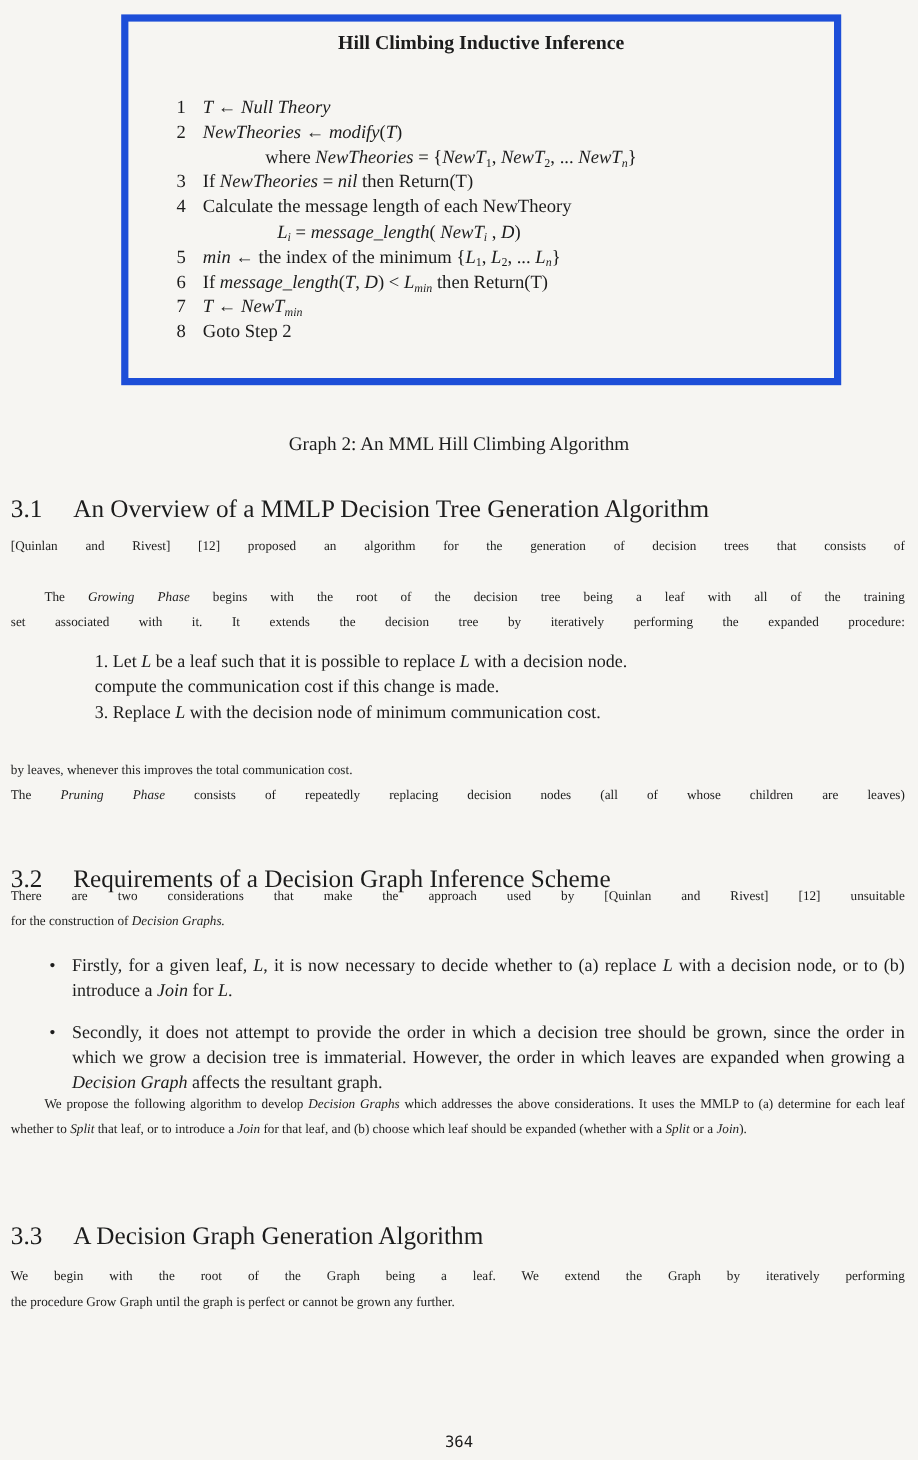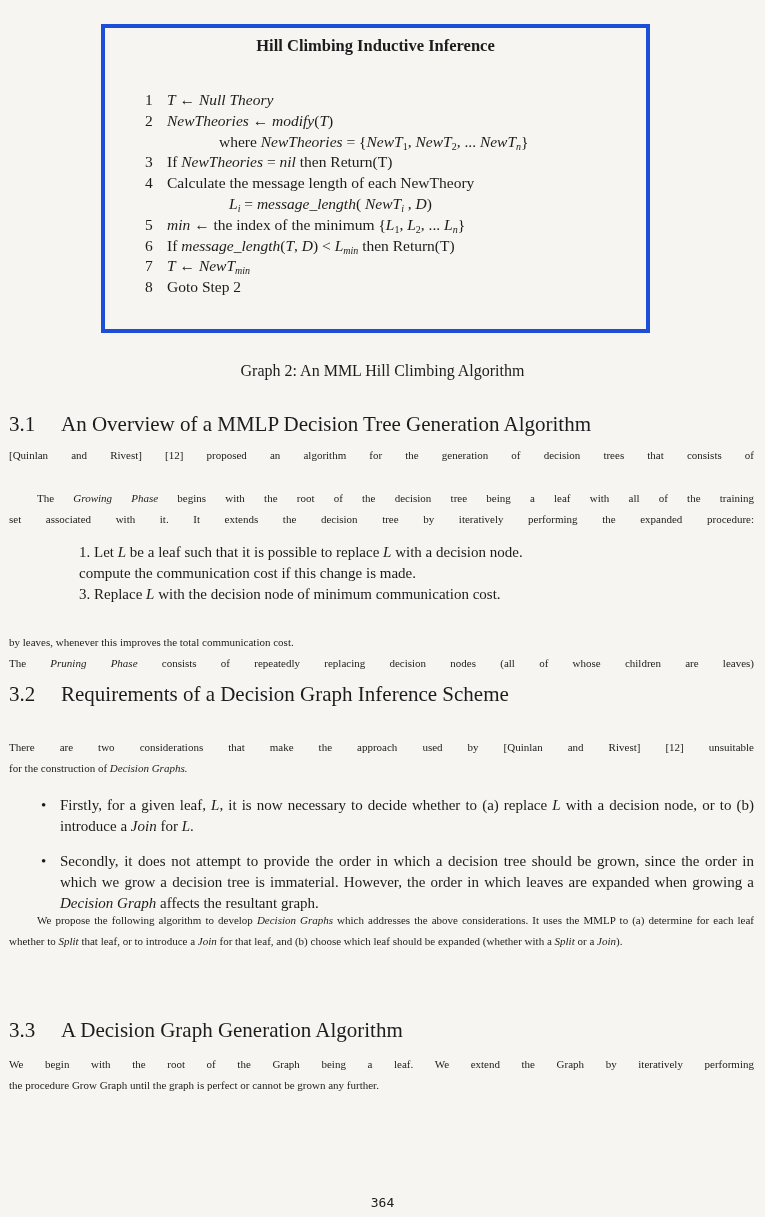--- a/index.html
+++ b/index.html
@@ -4,23 +4,23 @@
 <style>
   html, body { margin: 0; padding: 0; }
   body {
     width: 765px; height: 1217px; overflow: hidden;
     background: #f6f5f2;
     color: #1c1c1c;
     font-family: "Liberation Serif", "DejaVu Serif", serif;
     position: relative;
   }
   .algo-box {
-    position: absolute; left: 101px; top: 24px;
-    width: 549px; height: 309px;
-    border: 4px solid #1d4ed8;
+    position: absolute; left: 101px; top: 12px;
+    width: 600px; height: 309px;
+    border: 6px solid #1d4ed8;
     box-sizing: border-box;
   }
   .algo-title {
     position: absolute; left: 0; right: 0; top: 8px;
     text-align: center; font-weight: bold; font-size: 16.5px;
   }
   .algo-steps { position: absolute; left: 40px; top: 62px; font-size: 15.5px; }
   .step { height: 20.8px; line-height: 20.8px; white-space: nowrap; }
   .step .num { display: inline-block; width: 22px; }
   .step.cont { padding-left: 74px; }
@@ -88,21 +88,21 @@
   <div>1. Let <i>L</i> be a leaf such that it is possible to replace <i>L</i> with a decision node.</div>
   <div>compute the communication cost if this change is made.</div>
   <div>3. Replace <i>L</i> with the decision node of minimum communication cost.</div>
 </div>
 
 <div class="para" style="top:632px;">
   <span class="line last">by leaves, whenever this improves the total communication cost.</span>
   <span class="line"><span>The </span><i>Pruning Phase</i><span> consists of repeatedly replacing decision nodes (all of whose children are leaves)</span></span>
 </div>
 
-<div class="section-head" style="top:682px;">
+<div class="section-head" style="top:720px;">
   <span class="snum">3.2</span><span>Requirements of a Decision Graph Inference Scheme</span>
 </div>
 
 <div class="para" style="top:737px;">
   <span class="line">There are two considerations that make the approach used by [Quinlan and Rivest] [12] unsuitable</span>
   <span class="line last"><span>for the construction of </span><i>Decision Graphs.</i></span>
 </div>
 
 <div class="bullets" style="top:795px;">
   <div class="bullet">

